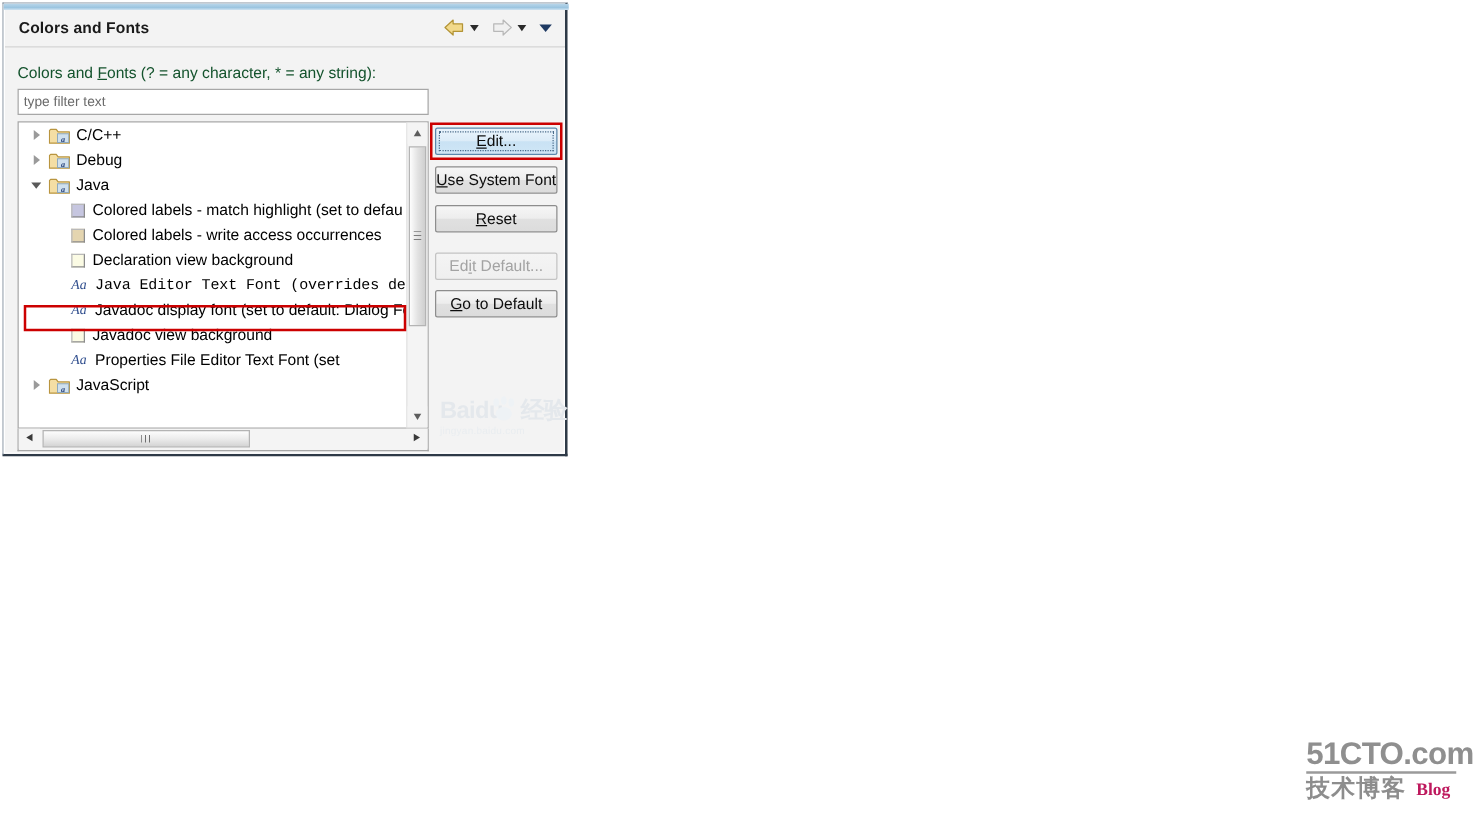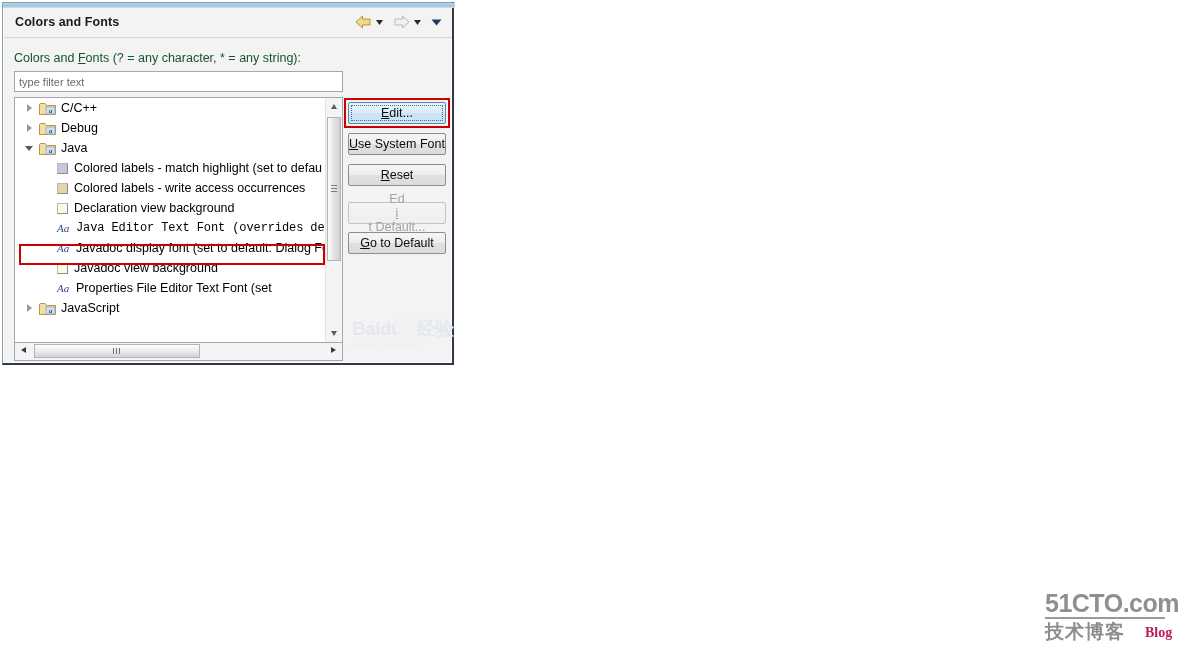--- a/index.html
+++ b/index.html
@@ -302,21 +302,21 @@
     border: 1px solid #8d8d8d;
     border-radius: 2px;
     display: flex;
     align-items: center;
     justify-content: center;
     cursor: default;
     white-space: nowrap;
   }
   .btn u { text-decoration: underline; }
   .btn.disabled { color: #a3a3a3; border-color: #c3c3c3;
-    background: linear-gradient(to bottom, #f4f4f4 0%, #efefef 100%); flex-direction: column; }
+    background: linear-gradient(to bottom, #f4f4f4 0%, #efefef 100%); }
 
   #btn-edit      { top: 99px; }
   #btn-sysfont   { top: 130px; }
   #btn-reset     { top: 161px; }
   #btn-editdef   { top: 199px; }
   #btn-gotodef   { top: 229px; }
 
   
   #btn-edit {
     background: linear-gradient(to bottom, #eaf4fc 0%, #dcecf8 48%, #c9e2f4 52%, #cfe6f6 100%);
@@ -395,21 +395,21 @@
   }
   #cto-rule {
     width: 120px;
     height: 2px;
     background: #9a9a9a;
     margin: 1px 0 2px 0;
   }
   #cto-line2 {
     display: flex;
     align-items: flex-end;
-    gap: 20px;
+    gap: 8px;
   }
   #cto-cn {
     font-family: "DejaVu Sans", sans-serif;
     font-size: 19px;
     font-weight: bold;
     color: #8d8d8d;
     letter-spacing: 1px;
     line-height: 20px;
     white-space: nowrap;
   }

